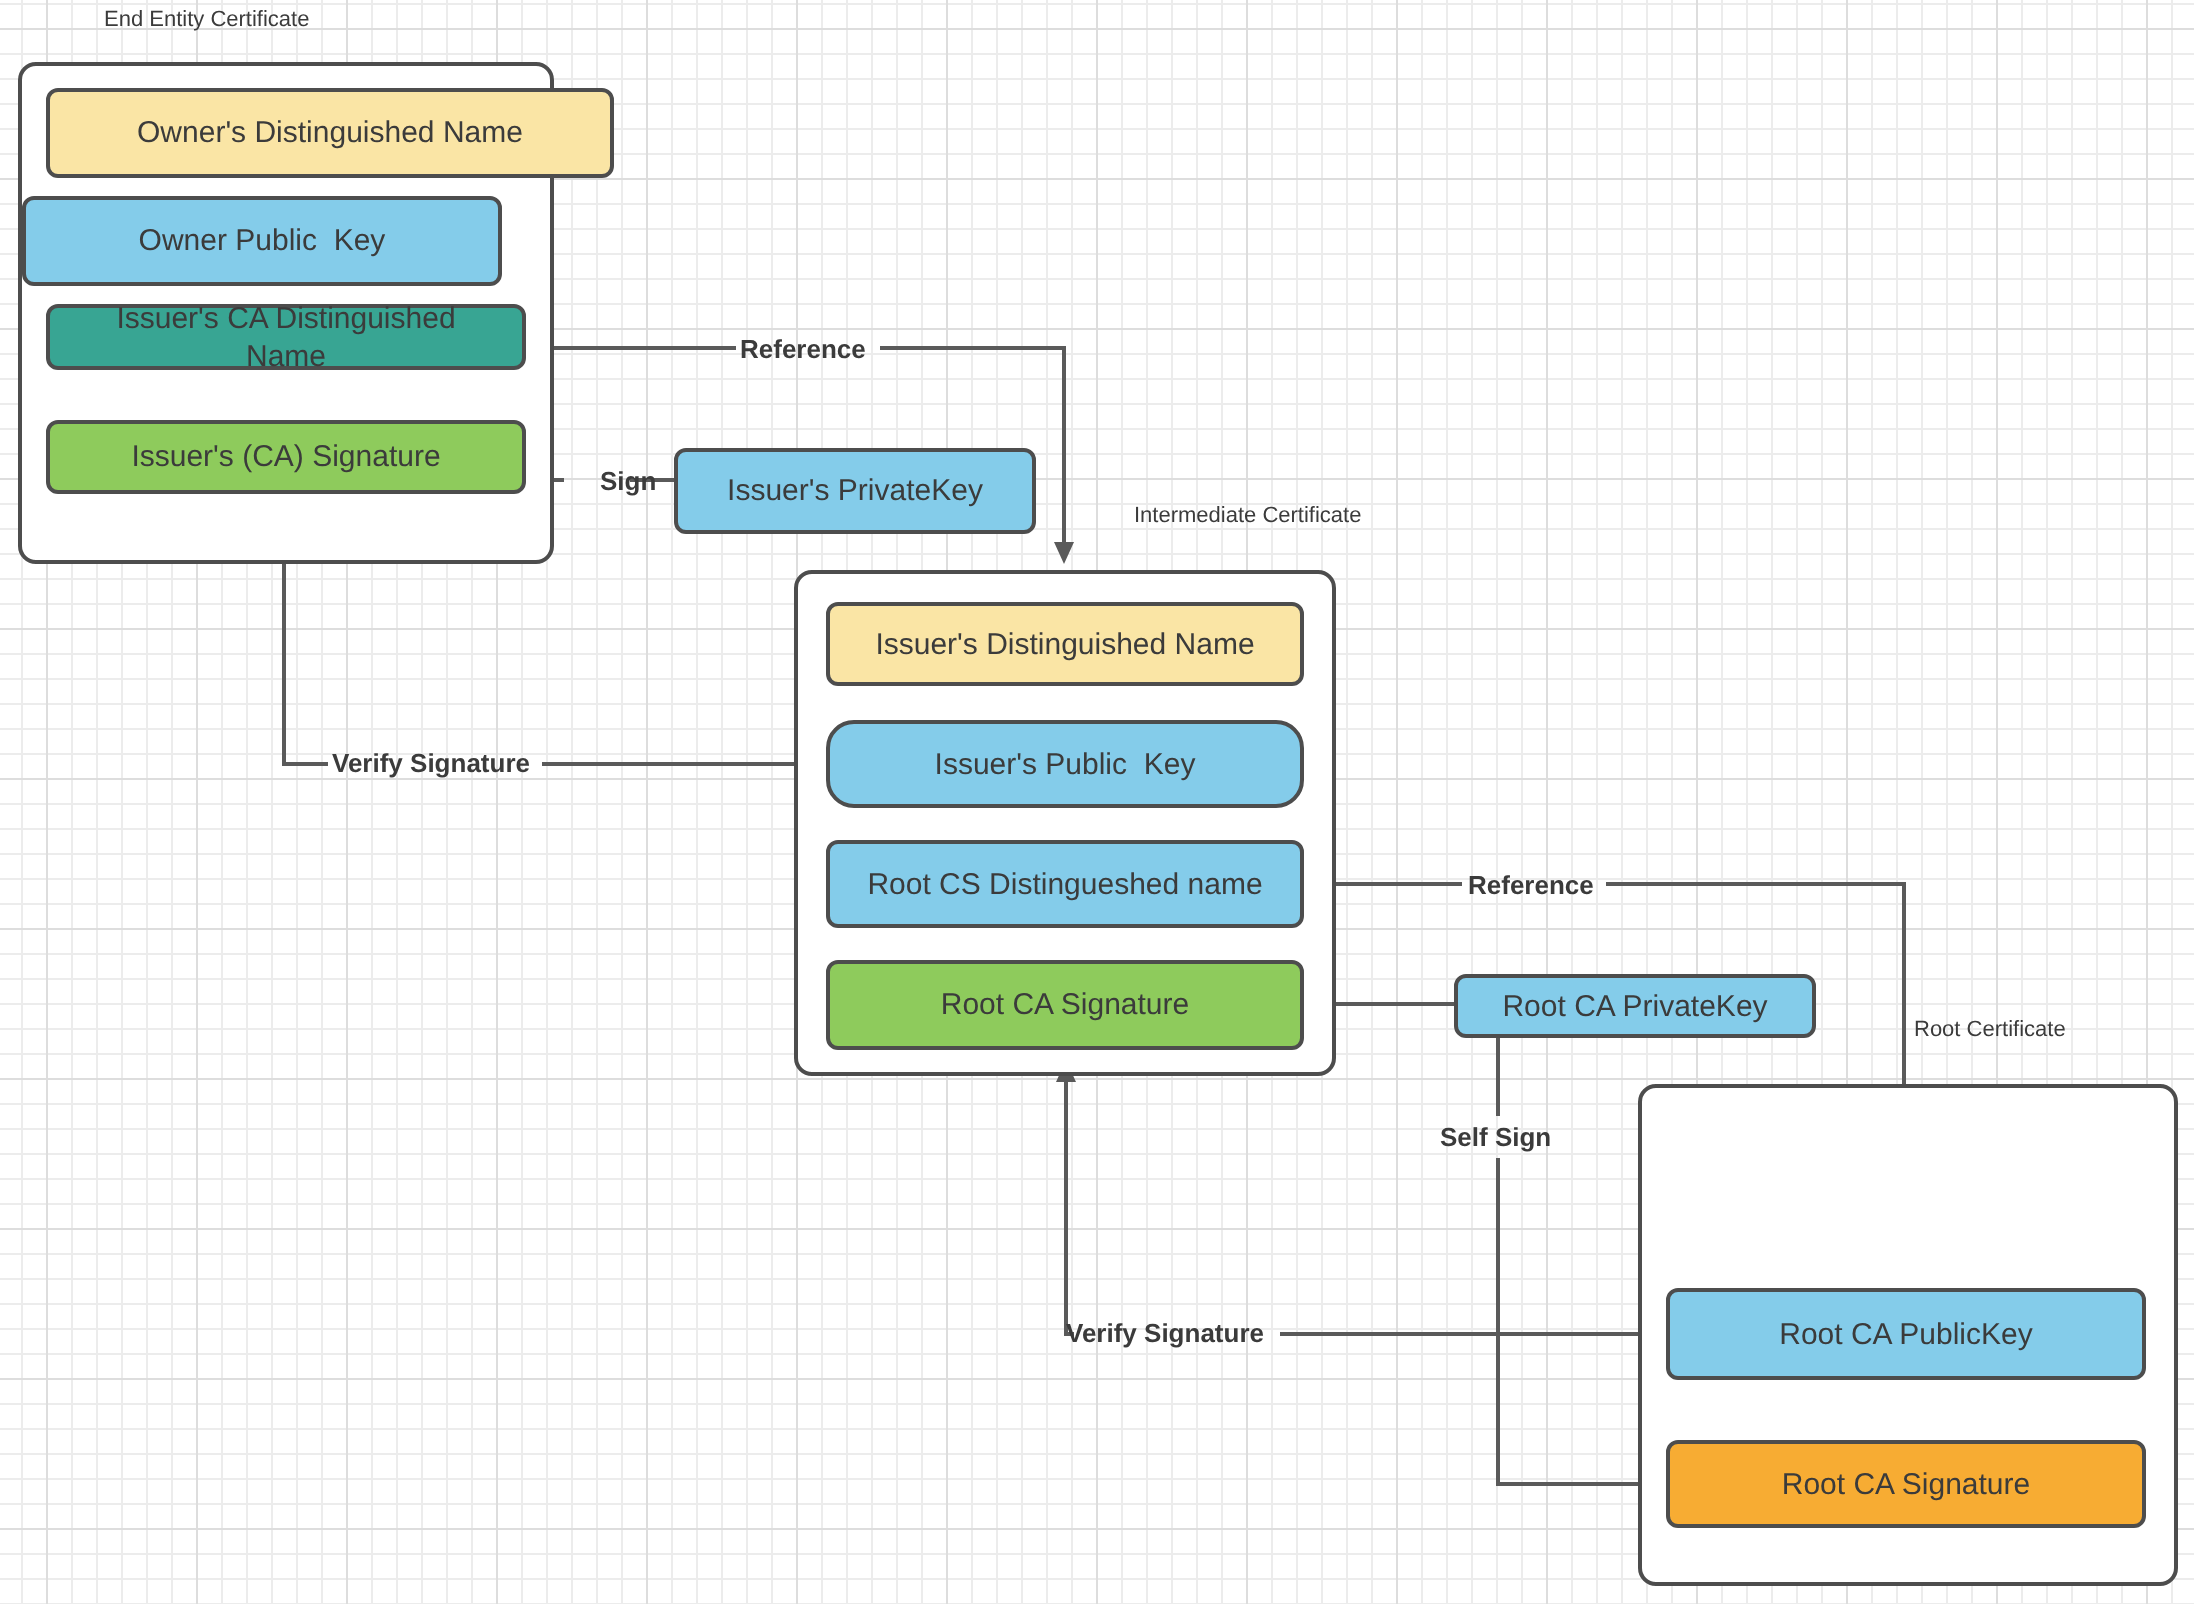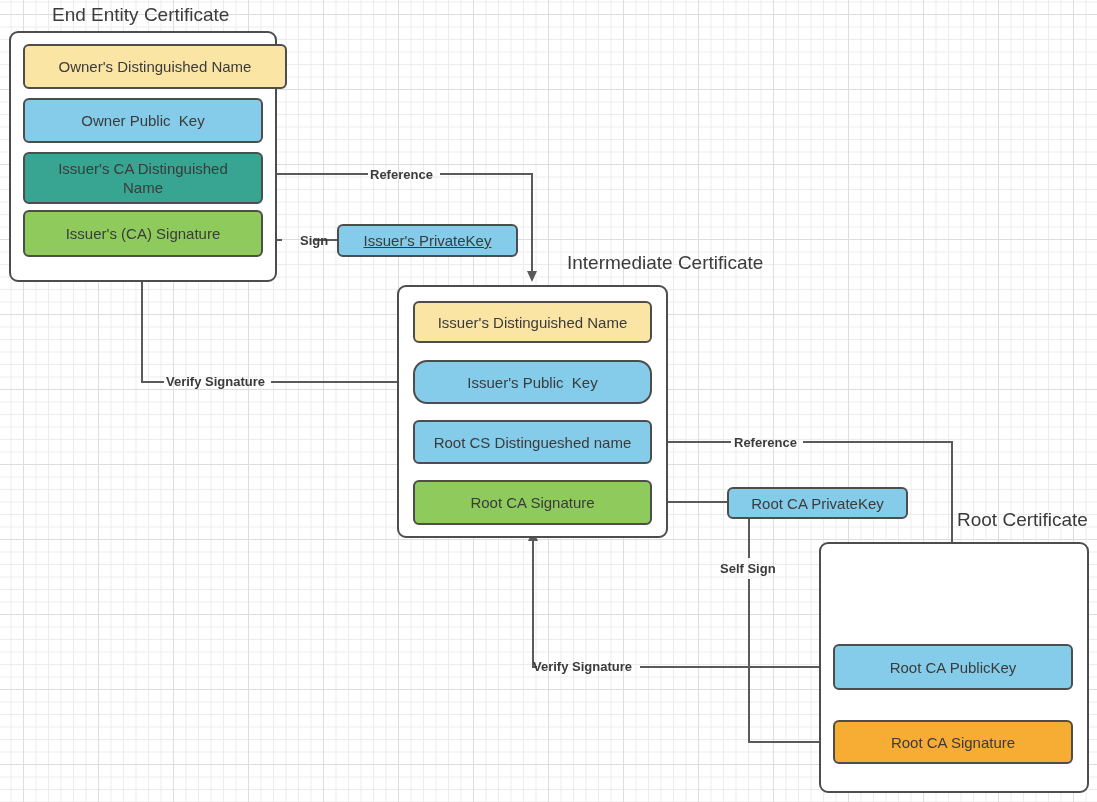--- a/index.html
+++ b/index.html
@@ -28,21 +28,21 @@
   }
   .group-box {
     position: absolute;
     background: #ffffff;
     border: 2px solid #4d4d4d;
     border-radius: 9px;
     box-sizing: border-box;
   }
   .group-title {
     position: absolute;
-    font-size: 19px;
+    font-size: 11px;
     color: #3b3b3b;
     white-space: nowrap;
     text-align: center;
   }
   .node {
     position: absolute;
     border: 2px solid #4d4d4d;
     border-radius: 6px;
     box-sizing: border-box;
     display: flex;
@@ -126,38 +126,38 @@
 
     <g>
       <path d="M833,667 L640,667"></path>
       <path d="M537,667 L533,667 L533,540"></path>
       <polygon points="533,530 528,541 538,541"></polygon>
     </g>
   </svg>
 
   <div class="group-title" style="left:52px; top:4px;">End Entity Certificate</div>
   <div class="group-box" style="left:9px; top:31px; width:268px; height:251px;"></div>
-  <div class="node fill-yellow" style="left:23px; top:44px; width:264px; height:45px;">Owner's Distinguished Name</div>
-  <div class="node fill-blue" style="left:23px; top:98px; width:240px; height:45px;">Owner Public  Key</div>
-  <div class="node fill-teal" style="left:23px; top:152px; width:240px; height:52px;">Issuer's CA Distinguished Name</div>
-  <div class="node fill-green" style="left:23px; top:210px; width:240px; height:47px;">Issuer's (CA) Signature</div>
+  <div class="node fill-yellow" style="left:23px; top:44px; width:284px; height:45px;">Owner's Distinguished Name</div>
+  <div class="node fill-blue" style="left:11px; top:98px; width:240px; height:45px;">Owner Public  Key</div>
+  <div class="node fill-teal" style="left:23px; top:152px; width:240px; height:33px;">Issuer's CA Distinguished Name</div>
+  <div class="node fill-green" style="left:23px; top:210px; width:240px; height:37px;">Issuer's (CA) Signature</div>
 
   <div class="group-title" style="left:567px; top:252px;">Intermediate Certificate</div>
   <div class="group-box" style="left:397px; top:285px; width:271px; height:253px;"></div>
   <div class="node fill-yellow" style="left:413px; top:301px; width:239px; height:42px;">Issuer's Distinguished Name</div>
   <div class="node fill-blue" style="left:413px; top:360px; width:239px; height:44px;border-radius:14px;">Issuer's Public  Key</div>
   <div class="node fill-blue" style="left:413px; top:420px; width:239px; height:44px;">Root CS Distingueshed name</div>
   <div class="node fill-green" style="left:413px; top:480px; width:239px; height:45px;">Root CA Signature</div>
 
   <div class="group-title" style="left:957px; top:509px;">Root Certificate</div>
   <div class="group-box" style="left:819px; top:542px; width:270px; height:251px;"></div>
   <div class="node fill-blue" style="left:833px; top:644px; width:240px; height:46px;">Root CA PublicKey</div>
   <div class="node fill-orange" style="left:833px; top:720px; width:240px; height:44px;">Root CA Signature</div>
 
-  <div class="node fill-blue" style="left:337px; top:224px; width:181px; height:33px;text-decoration:underline;">Issuer's PrivateKey</div>
+  <div class="node fill-blue" style="left:337px; top:224px; width:181px; height:43px;">Issuer's PrivateKey</div>
   <div class="node fill-blue" style="left:727px; top:487px; width:181px; height:32px;">Root CA PrivateKey</div>
 
   <div class="edge-label" style="left:370px; top:167px;">Reference</div>
   <div class="edge-label" style="left:284px; top:233px;margin-left:16px;">Sign</div>
   <div class="edge-label" style="left:166px; top:374px;">Verify Signature</div>
   <div class="edge-label" style="left:734px; top:435px;">Reference</div>
   <div class="edge-label" style="left:720px; top:561px;">Self Sign</div>
   <div class="edge-label" style="left:533px; top:659px;">Verify Signature</div>
 
 </div>

